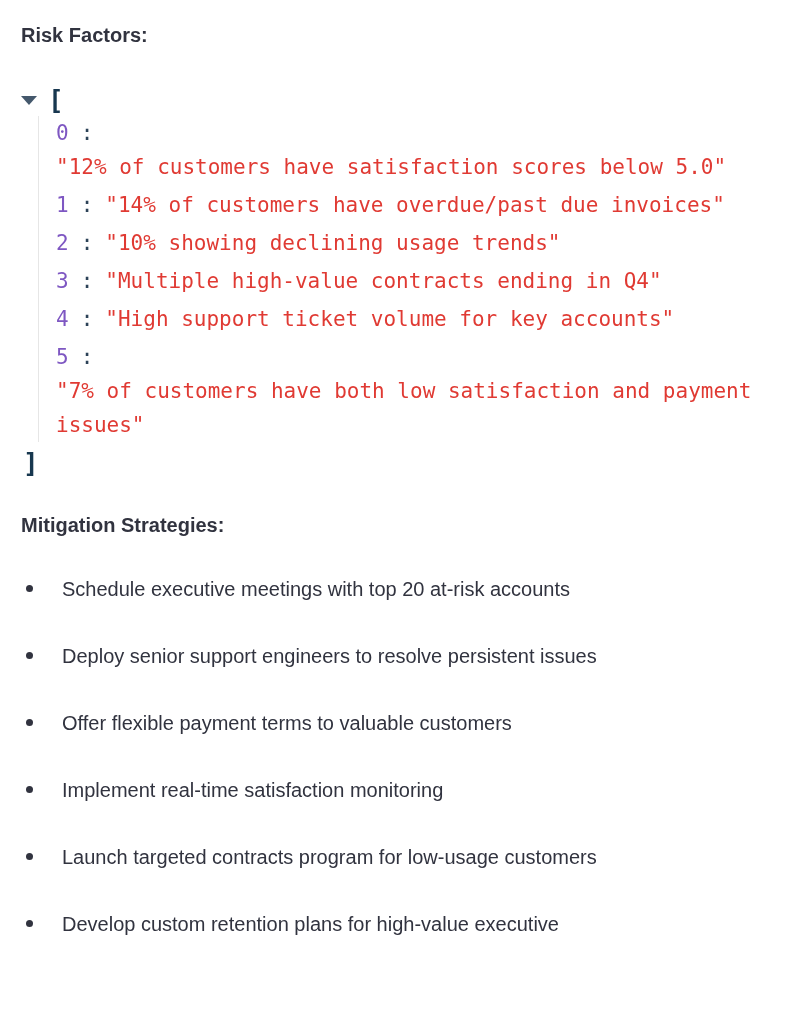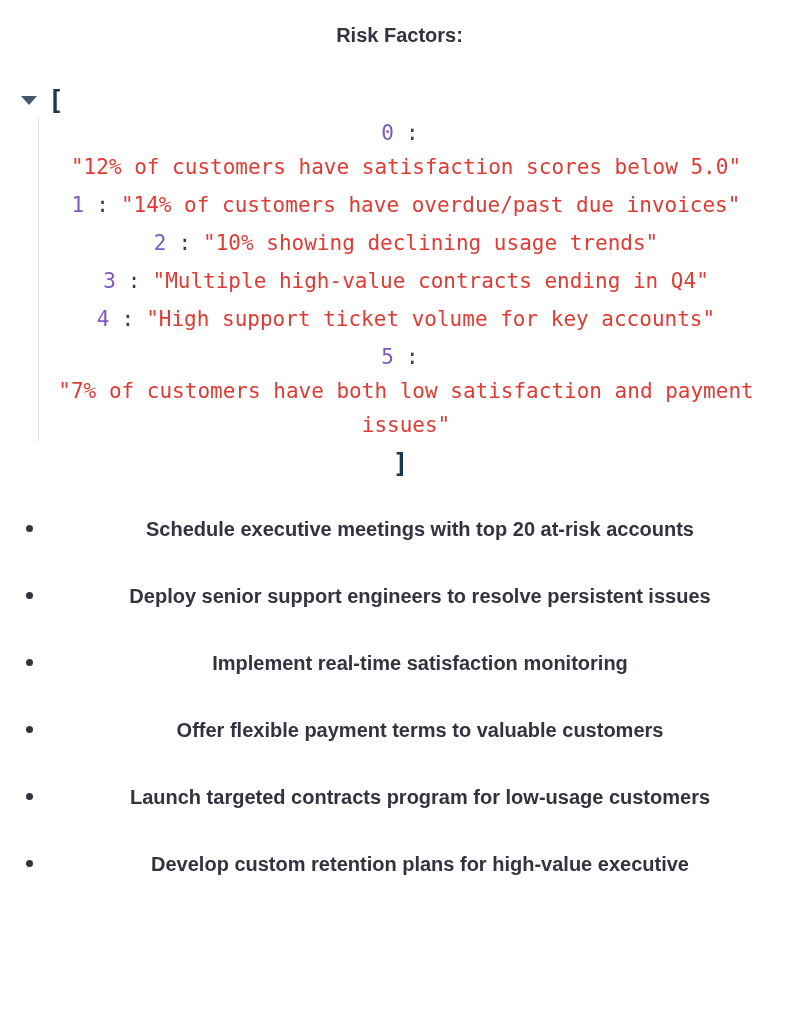--- a/index.html
+++ b/index.html
@@ -1,15 +1,15 @@
 <!DOCTYPE html>
 <html><head>
 <meta charset="utf-8">
 <style>
-  * { box-sizing: border-box; text-align: center; }
+  * { box-sizing: border-box; }
   html, body { margin: 0; padding: 0; }
   body {
     width: 802px;
     height: 1014px;
     background: #ffffff;
     font-family: "Liberation Sans", sans-serif;
     color: var(--c-text, #31333F);
     overflow: hidden;
   }
   .page {
@@ -71,21 +71,20 @@
     margin-left: 2px;
     line-height: 30px;
   }
   
   .heading-mitigation { margin-top: 34px; }
   .bullet-list {
     list-style: none;
     margin: 37px 0 0 0;
     padding: 0;
     font-size: 20px;
-    font-weight: bold;
   }
   .bullet-list li {
     position: relative;
     padding-left: 41px;
     line-height: 28px;
     margin-bottom: 39px;
     color: var(--c-text, #31333F);
   }
   .bullet-list li::before {
     content: "";
@@ -114,23 +113,24 @@
         <div class="json-row"><span class="json-index">0</span><span class="json-colon">:</span><span class="json-value">"12% of customers have satisfaction scores below 5.0"</span></div>
         <div class="json-row"><span class="json-index">1</span><span class="json-colon">:</span><span class="json-value">"14% of customers have overdue/past due invoices"</span></div>
         <div class="json-row"><span class="json-index">2</span><span class="json-colon">:</span><span class="json-value">"10% showing declining usage trends"</span></div>
         <div class="json-row"><span class="json-index">3</span><span class="json-colon">:</span><span class="json-value">"Multiple high-value contracts ending in Q4"</span></div>
         <div class="json-row"><span class="json-index">4</span><span class="json-colon">:</span><span class="json-value">"High support ticket volume for key accounts"</span></div>
         <div class="json-row"><span class="json-index">5</span><span class="json-colon">:</span><span class="json-value">"7% of customers have both low satisfaction and payment issues"</span></div>
       </div>
     <div class="bracket bracket-close-line">]</div>
   </div>
 
+  <div class="heading heading-mitigation">Mitigation Strategies:</div>
 
   <ul class="bullet-list" id="mitigation-list">
       <li>Schedule executive meetings with top 20 at-risk accounts</li>
       <li>Deploy senior support engineers to resolve persistent issues</li>
+      <li>Offer flexible payment terms to valuable customers</li>
       <li>Implement real-time satisfaction monitoring</li>
-      <li>Offer flexible payment terms to valuable customers</li>
       <li>Launch targeted contracts program for low-usage customers</li>
       <li>Develop custom retention plans for high-value executive</li>
     </ul>
 
 </div>
 
 </body></html>

